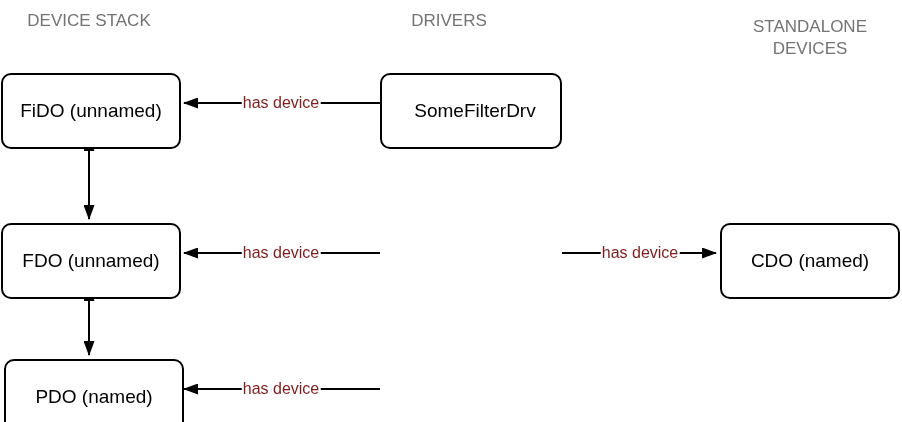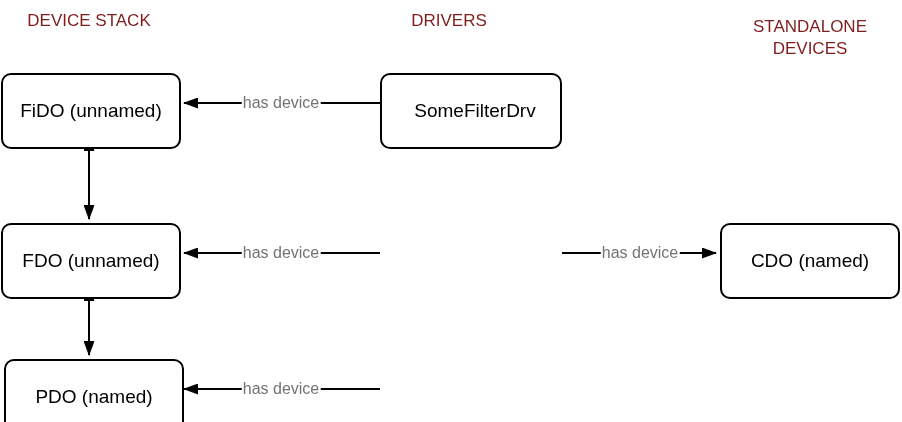--- a/index.html
+++ b/index.html
@@ -15,21 +15,21 @@
     background: #ffffff;
     overflow: hidden;
   }
   .col-header {
     position: absolute;
     transform: translate(-50%, -50%);
     font-size: 17px;
     line-height: 22px;
     white-space: nowrap;
     text-align: center;
-    color: #7f1d1d;
+    color: #737373;
   }
   .h-device-stack { left: 89px;  top: 21px; }
   .h-drivers      { left: 449px; top: 21px; }
   .h-standalone   { left: 810px; top: 38px; white-space: normal; width: 140px; }
 
   .node {
     position: absolute;
     height: 76px;
     background: #ffffff;
     border: 2px solid #000000;
@@ -59,21 +59,21 @@
 
   .edge-label {
     position: absolute;
     transform: translate(-50%, -50%);
     font-size: 16px;
     line-height: 18px;
     background: #ffffff;
     padding: 0 1px;
     white-space: nowrap;
     z-index: 3;
-    color: #737373;
+    color: #7f1d1d;
   }
   .l-filter-fido { left: 281px; top: 103px; }
   .l-sample-fdo  { left: 281px; top: 253px; }
   .l-sample-cdo  { left: 640px; top: 253px; }
   .l-bus-pdo     { left: 281px; top: 389px; }
 </style>
 </head>
 <body>
 
 <div class="canvas">

